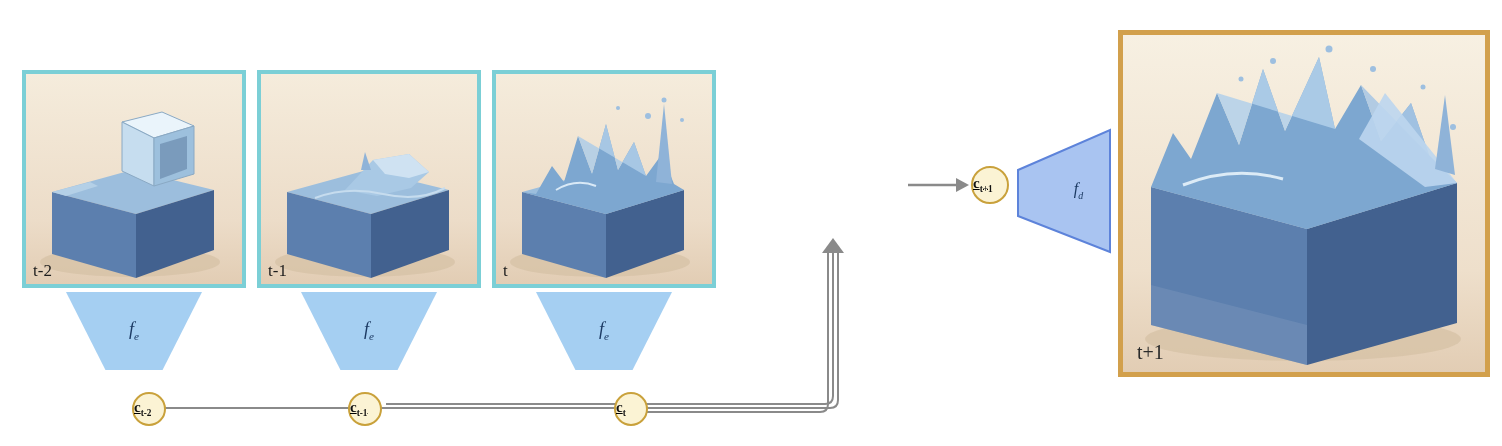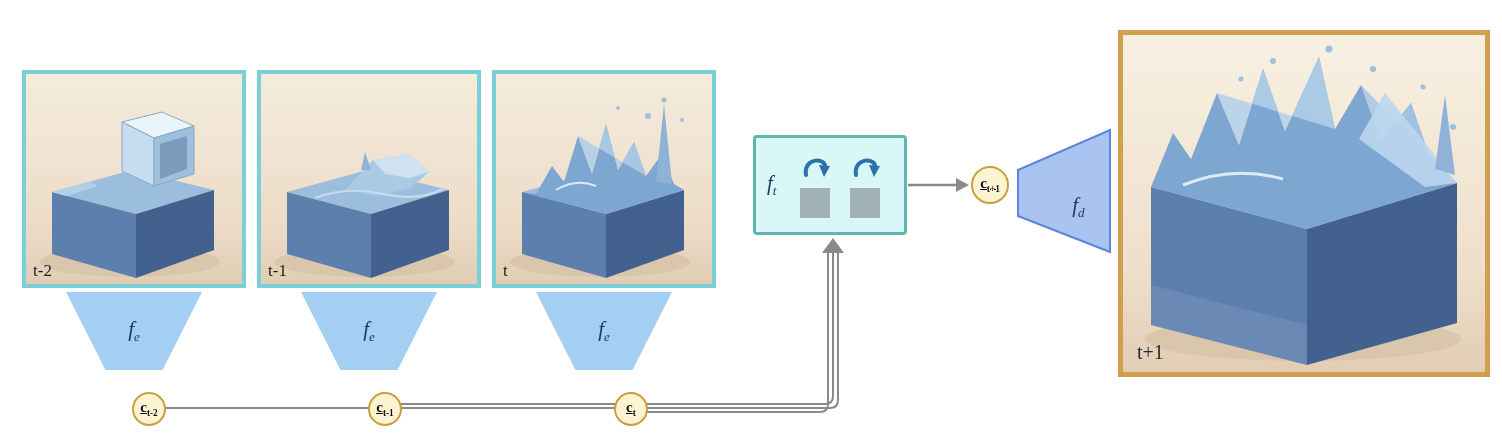--- a/index.html
+++ b/index.html
@@ -9,43 +9,43 @@
 
   .input-frame{position:absolute;top:70px;width:224px;height:218px;
                border:4px solid #7bcfd6;box-sizing:border-box;background:#efe2d2;z-index:2;}
   .input-frame .art{position:absolute;left:0;top:0;width:100%;height:100%;display:block;}
   .time-label{position:absolute;left:7px;bottom:3px;font-size:17px;color:#1c1c1c;z-index:3;}
 
   .encoder{position:absolute;top:292px;width:136px;height:78px;background:#a5cff2;
            clip-path:polygon(0 0,100% 0,71% 100%,29% 100%);
            display:flex;align-items:center;justify-content:center;z-index:2;}
   .math{font-style:italic;color:#1c3a63;line-height:1;}
-  .encoder .math{font-size:21px;}
+  .encoder .math{font-size:18px;}
   .math sub{font-size:0.62em;}
 
   .code{position:absolute;width:34px;height:34px;top:392px;border-radius:50%;
         background:#fbf3d4;border:2px solid #c9a13b;box-sizing:border-box;
-        display:flex;align-items:center;justify-content:center;z-index:4;text-decoration:underline;}
+        display:flex;align-items:center;z-index:4;text-decoration:underline;}
   .code .math{font-style:normal;font-weight:bold;color:#111111;font-size:15px;}
   .code .math sub{font-weight:600;}
   .code-next{width:38px;height:38px;top:166px;left:971px;}
 
   .tbox{position:absolute;left:753px;top:135px;width:154px;height:100px;
         background:#d9f7f7;border:3px solid #5eb6ac;border-radius:4px;
         box-sizing:border-box;z-index:3;}
   .tbox .tlabel{position:absolute;left:11px;top:50%;transform:translateY(-50%);font-size:21px;}
   .cell{position:absolute;width:30px;height:30px;background:#9fb0b6;top:50px;}
   .cell-1{left:44px;} .cell-2{left:94px;}
   .loop{position:absolute;top:13px;width:30px;height:28px;}
   .loop-1{left:44px;} .loop-2{left:94px;}
 
   .decoder{position:absolute;left:1016px;top:124px;width:96px;height:134px;z-index:2;}
   .decoder svg{position:absolute;left:0;top:0;}
   .decoder .dlabel{position:absolute;left:30%;right:0;top:50%;transform:translateY(-50%);
-                   text-align:center;font-size:21px;margin-top:16px;}
+                   text-align:center;font-size:16px;}
 
   .output-frame{position:absolute;left:1118px;top:30px;width:372px;height:347px;
                 border:5px solid #d2a04c;box-sizing:border-box;background:#f2e7d7;z-index:2;}
   .output-frame .art{position:absolute;left:0;top:0;width:100%;height:100%;display:block;}
   .output-frame .time-label{font-size:20px;left:14px;bottom:8px;color:#2b2b2b;}
 </style>
 </head>
 <body>
 
 <div class="canvas">
@@ -136,40 +136,27 @@
   <div class="encoder" style="left:301px">
     <span class="math"><i>f</i><sub>e</sub></span>
   </div>
   <div class="encoder" style="left:536px">
     <span class="math"><i>f</i><sub>e</sub></span>
   </div>
 
   <div class="code" style="left:132px">
     <span class="math"><b>c</b><sub>t-2</sub></span>
   </div>
-  <div class="code" style="left:368px">
+  <div class="code" style="left:348px">
     <span class="math"><b>c</b><sub>t-1</sub></span>
   </div>
   <div class="code" style="left:614px">
     <span class="math"><b>c</b><sub>t</sub></span>
   </div>
 
-  <div class="tbox">
-    <span class="math tlabel"><i>f</i><sub>t</sub></span>
-    <svg class="loop loop-1" viewBox="0 0 30 28">
-      <path d="M6 24 C3 6, 27 6, 25 17" stroke="#2b72ad" stroke-width="4" fill="none" stroke-linecap="round"></path>
-      <polygon points="19,14 30,15 24,26" fill="#2b72ad"></polygon>
-    </svg>
-    <svg class="loop loop-2" viewBox="0 0 30 28">
-      <path d="M6 24 C3 6, 27 6, 25 17" stroke="#2b72ad" stroke-width="4" fill="none" stroke-linecap="round"></path>
-      <polygon points="19,14 30,15 24,26" fill="#2b72ad"></polygon>
-    </svg>
-    <div class="cell cell-1"></div>
-    <div class="cell cell-2"></div>
-  </div>
 
   <div class="code code-next">
     <span class="math"><b>c</b><sub>t+1</sub></span>
   </div>
 
   <div class="decoder">
     <svg width="96" height="134" viewBox="0 0 96 134">
       <polygon points="2,46 94,6 94,128 2,92" fill="#a9c4f1" stroke="#5d83da" stroke-width="2"></polygon>
     </svg>
     <span class="math dlabel"><i>f</i><sub>d</sub></span>

